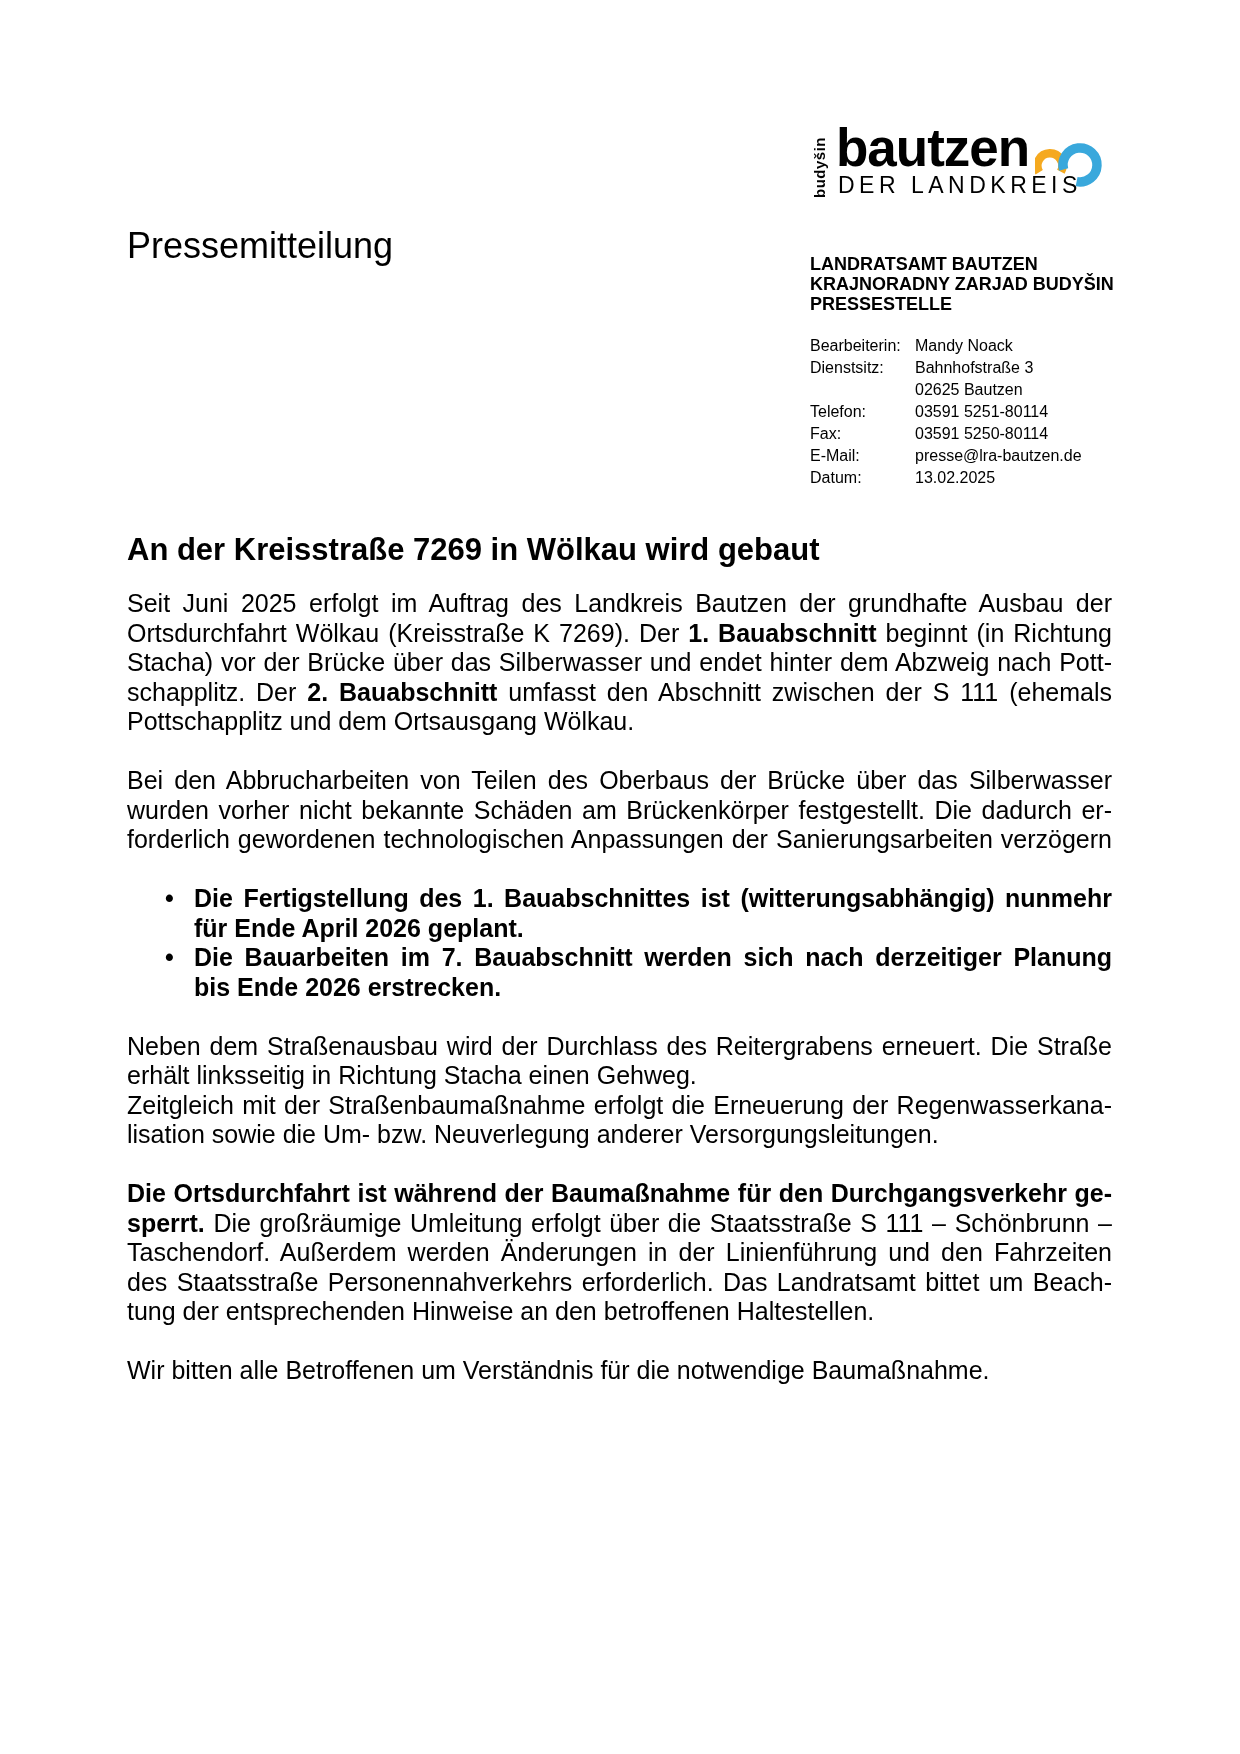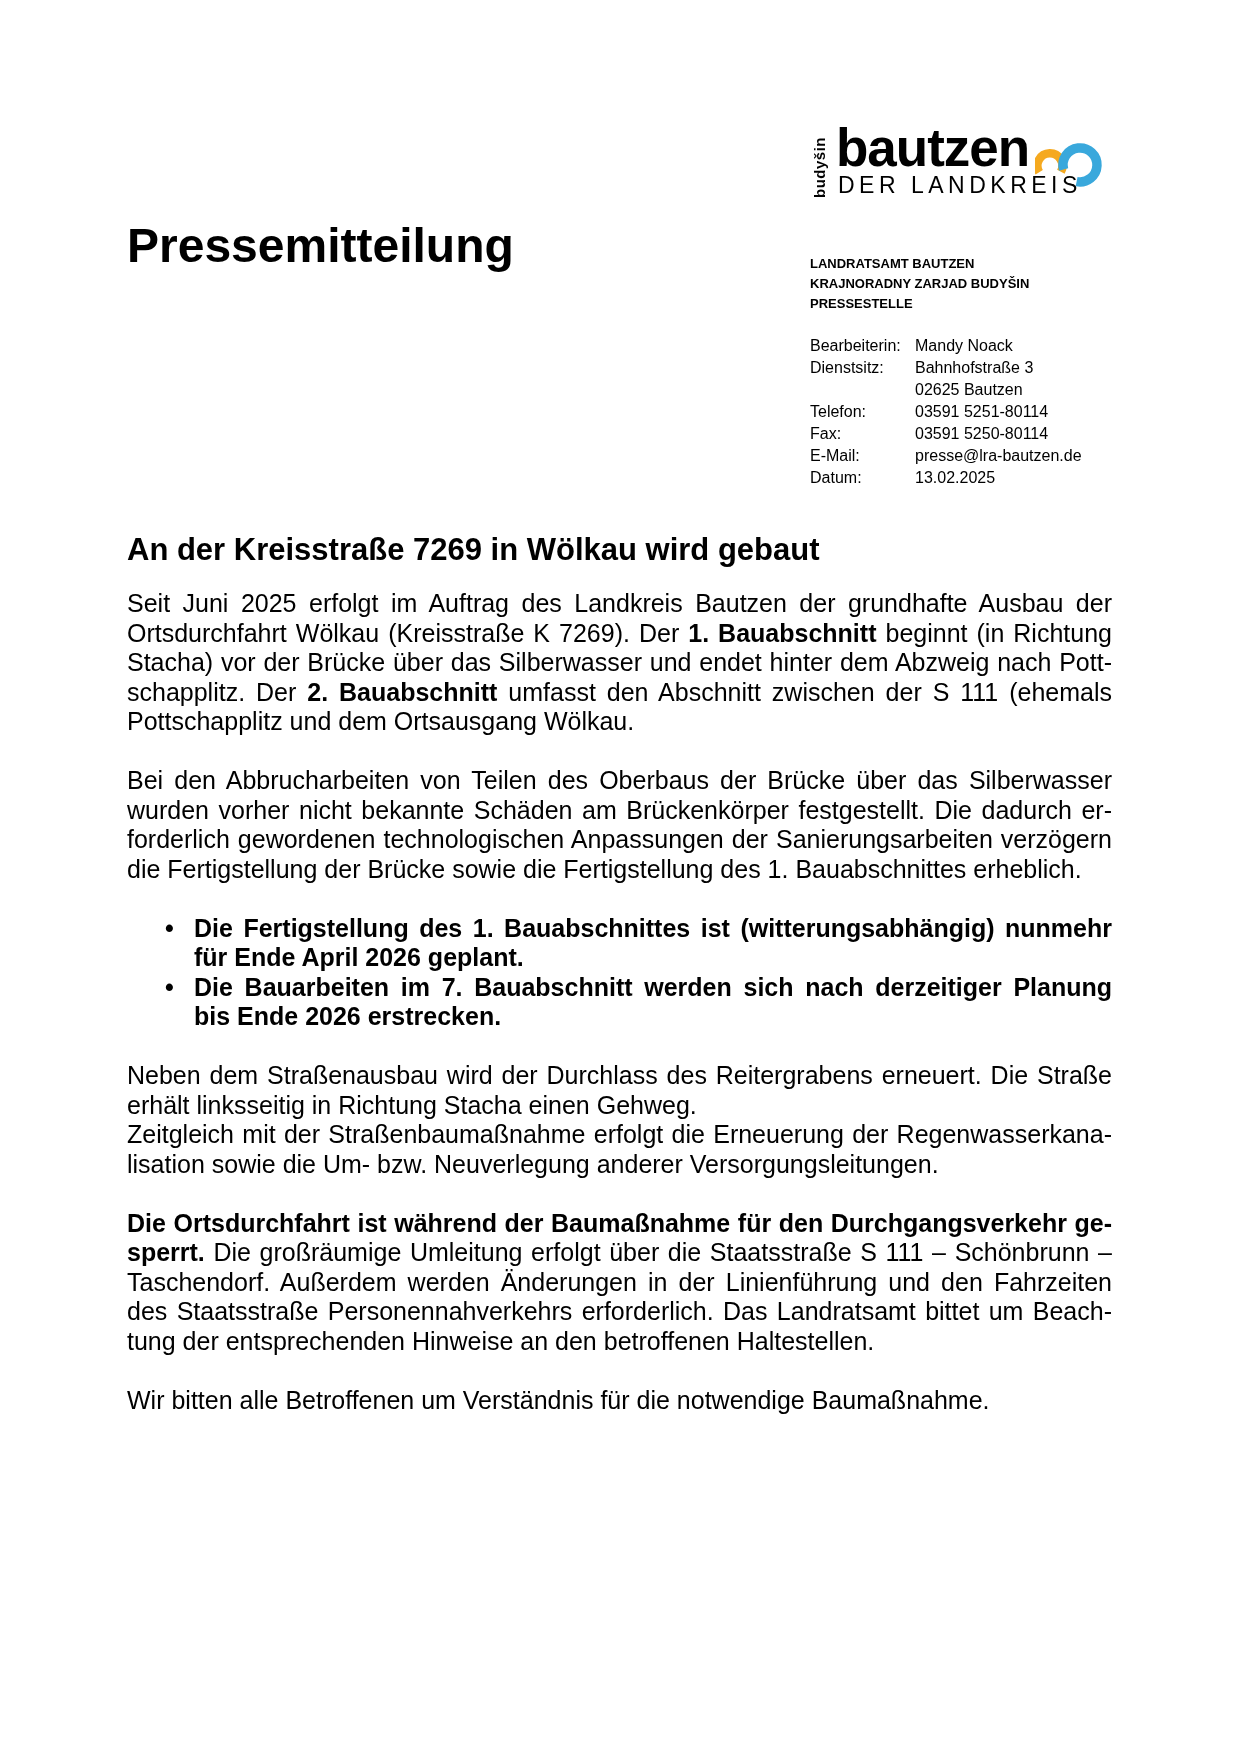--- a/index.html
+++ b/index.html
@@ -18,25 +18,25 @@
     font-size:53px; font-weight:bold; letter-spacing:-1px; line-height:1;
   }
   .logo-arcs { position:absolute; left:1035px; top:139px; }
   .logo-sub {
     position:absolute; left:838px; top:172px;
     font-family:Liberation Sans, sans-serif; font-size:23px; letter-spacing:4.5px;
   }
   
   .masthead-title {
     position:absolute; left:127px; top:226px;
-    font-size:48px; font-weight:bold; line-height:40px;
+    font-size:36px; font-weight:normal; line-height:40px;
   }
   
   .contact { position:absolute; left:810px; top:254px; width:320px; }
-  .contact-org-line { font-size:13px; font-weight:bold; line-height:20px; white-space:nowrap; }
+  .contact-org-line { font-size:18px; font-weight:bold; line-height:20px; white-space:nowrap; }
   .contact-rows { margin-top:21px; font-size:16px; line-height:22px; }
   .contact-row { display:flex; }
   .contact-label { flex:0 0 105px; width:105px; }
   .contact-value { white-space:nowrap; }
   
   .article-heading {
     position:absolute; left:127px; top:533px;
     font-size:31px; font-weight:bold; line-height:34px; white-space:nowrap;
   }
   .article-body {
@@ -110,21 +110,20 @@
         <div class="tline just"><span class="seg">Seit Juni 2025 erfolgt im Auftrag des Landkreis Bautzen der grundhafte Ausbau der</span></div>
         <div class="tline just"><span class="seg">Ortsdurchfahrt Wölkau (Kreisstraße K 7269). Der </span><span class="seg-b">1. Bauabschnitt</span><span class="seg"> beginnt (in Richtung</span></div>
         <div class="tline just"><span class="seg">Stacha) vor der Brücke über das Silberwasser und endet hinter dem Abzweig nach Pott-</span></div>
         <div class="tline just"><span class="seg">schapplitz. Der </span><span class="seg-b">2. Bauabschnitt</span><span class="seg"> umfasst den Abschnitt zwischen der S 111 (ehemals</span></div>
         <div class="tline"><span class="seg">Pottschapplitz und dem Ortsausgang Wölkau.</span></div>
       </div>
       <div class="paragraph">
         <div class="tline just"><span class="seg">Bei den Abbrucharbeiten von Teilen des Oberbaus der Brücke über das Silberwasser</span></div>
         <div class="tline just"><span class="seg">wurden vorher nicht bekannte Schäden am Brückenkörper festgestellt. Die dadurch er-</span></div>
         <div class="tline just"><span class="seg">forderlich gewordenen technologischen Anpassungen der Sanierungsarbeiten verzögern</span></div>
-        <div class="tline"><span class="seg">die Fertigstellung der Brücke sowie die Fertigstellung des 1. Bauabschnittes erheblich.</span></div>
       </div>
       <div class="bullet-list">
         <div class="bullet-item">
           <span class="bullet-marker">•</span>
           <div class="bullet-content">
             <div class="tline just"><span class="seg-b">Die Fertigstellung des 1. Bauabschnittes ist (witterungsabhängig) nunmehr</span></div>
             <div class="tline"><span class="seg-b">für Ende April 2026 geplant.</span></div>
           </div>
         </div>
         <div class="bullet-item">

